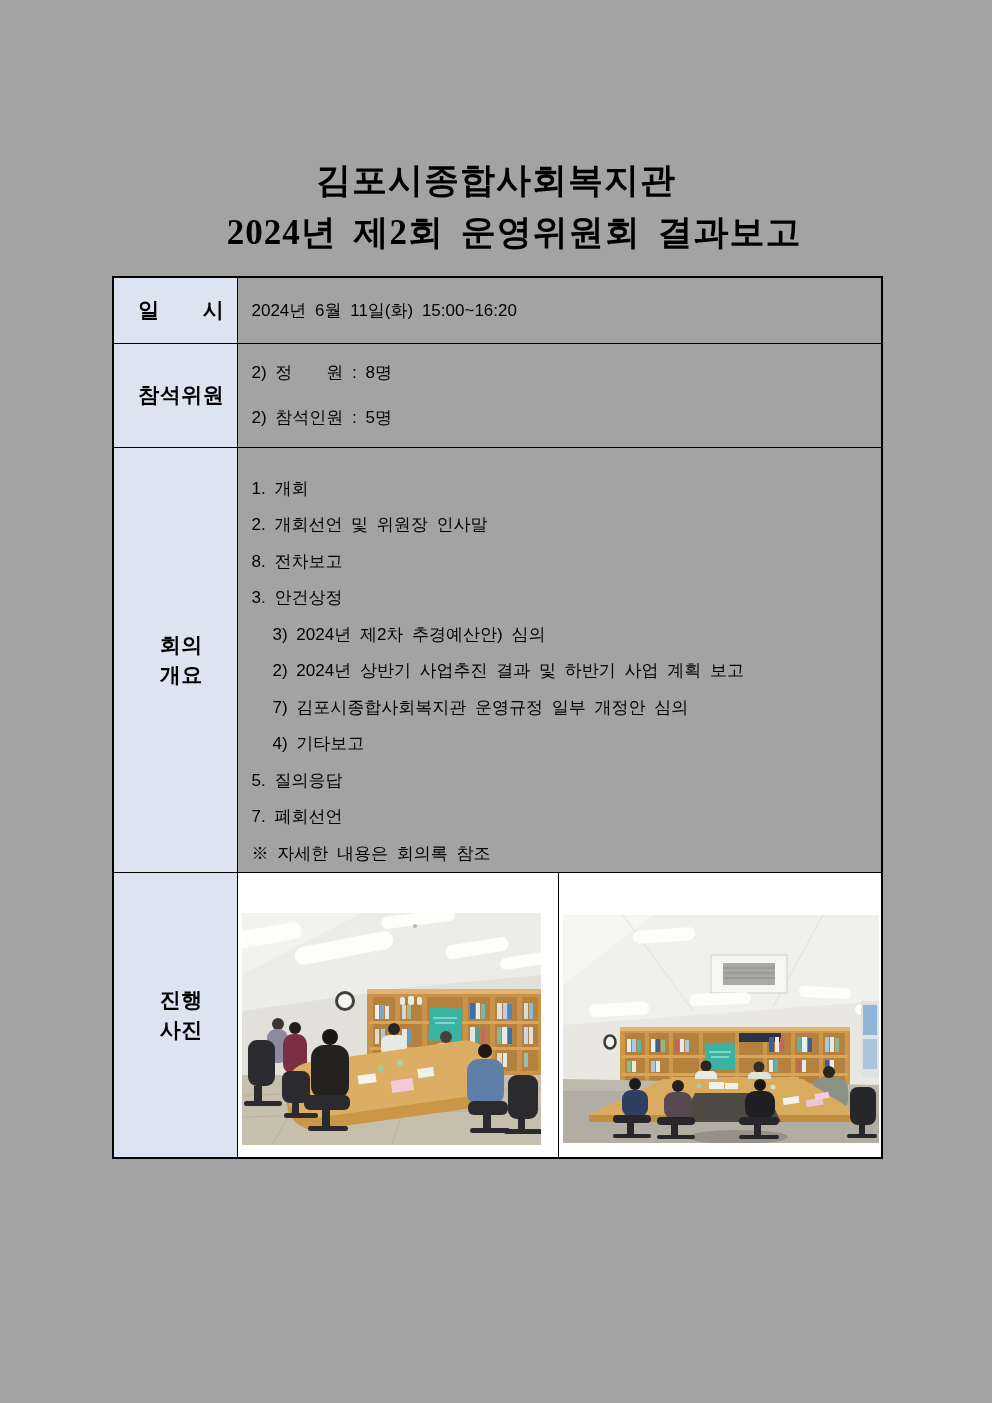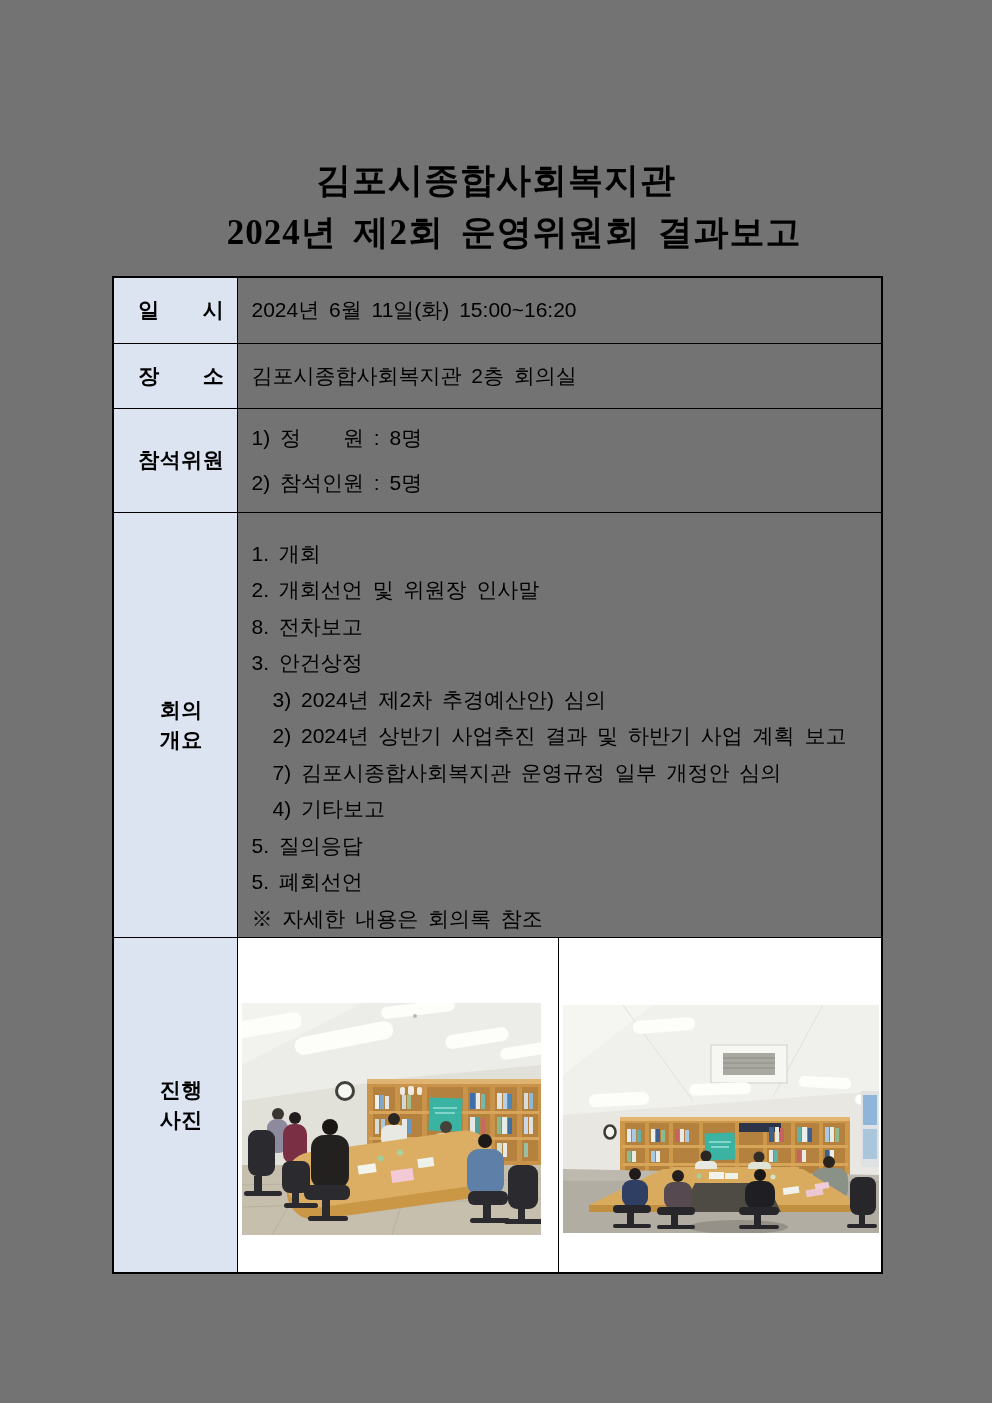--- a/index.html
+++ b/index.html
@@ -3,21 +3,21 @@
 <meta charset="utf-8">
 <style>
   * { margin: 0; padding: 0; box-sizing: border-box; }
   html, body { background: #ffffff; }
   body {
     width: 992px; height: 1403px;
     font-family: "Liberation Sans", sans-serif;
     color: #000;
     position: relative;
   }
-  .page { position: absolute; inset: 0; background: #737373; }
+  .page { position: absolute; inset: 0; background: #a3a3a3; }
 
   
   .title-block {
     position: absolute; top: 155px; left: 0; width: 992px;
     text-align: center;
     font-family: "Liberation Serif", serif;
     font-weight: bold;
     font-size: 35px;
     line-height: 52px;
     letter-spacing: 1px;
@@ -40,21 +40,21 @@
     background: #dce4f2;
     font-weight: bold;
     font-size: 21px;
     text-align: center;
     letter-spacing: 0.5px;
     line-height: 30px;
     padding-left: 12px;
   }
   td.content-cell {
     padding-left: 14px;
-    font-size: 21px;
+    font-size: 17px;
     word-spacing: 4px;
   }
   .attendee-line { line-height: 45px; }
   td.overview-cell { vertical-align: top; padding-top: 23px; }
   .ov-line { line-height: 36.5px; white-space: nowrap; }
   .ov-line.indent-1 { padding-left: 21px; }
   td.photo-cell {
     vertical-align: top;
     padding: 29px 0 0 4px;
     background: #fff;
@@ -75,51 +75,47 @@
     <colgroup>
       <col style="width:124px">
       <col style="width:321px">
       <col style="width:324px">
     </colgroup>
     <tbody>
       <tr style="height:66px">
         <th class="label-cell">일　　시</th>
         <td class="content-cell" colspan="2">2024년 6월 11일(화) 15:00~16:20</td>
       </tr>
-      <tr style="height:65px">
-        <th class="label-cell">장　　소</th>
-        <td class="content-cell" colspan="2">김포시종합사회복지관 2층 회의실</td>
-      </tr>
       <tr style="height:104px">
         <th class="label-cell">참석위원</th>
         <td class="content-cell" colspan="2">
-          <div class="attendee-line">1) 정　　원 : 8명</div>
+          <div class="attendee-line">2) 정　　원 : 8명</div>
           <div class="attendee-line">2) 참석인원 : 5명</div>
         </td>
       </tr>
       <tr style="height:421px">
         <th class="label-cell">
           <div>회의</div>
           <div>개요</div>
         </th>
         <td class="content-cell overview-cell" colspan="2">
           <div class="ov-line">1. 개회</div>
           <div class="ov-line">2. 개회선언 및 위원장 인사말</div>
           <div class="ov-line">8. 전차보고</div>
           <div class="ov-line">3. 안건상정</div>
           <div class="ov-line indent-1">3) 2024년 제2차 추경예산안) 심의</div>
           <div class="ov-line indent-1">2) 2024년 상반기 사업추진 결과 및 하반기 사업 계획 보고</div>
           <div class="ov-line indent-1">7) 김포시종합사회복지관 운영규정 일부 개정안 심의</div>
           <div class="ov-line indent-1">4) 기타보고</div>
           <div class="ov-line">5. 질의응답</div>
-          <div class="ov-line">5. 폐회선언</div>
+          <div class="ov-line">7. 폐회선언</div>
           <div class="ov-line">※ 자세한 내용은 회의록 참조</div>
         </td>
       </tr>
-      <tr style="height:335px">
+      <tr style="height:285px">
         <th class="label-cell">
           <div>진행</div>
           <div>사진</div>
         </th>
         <td class="photo-cell">
 
           <svg width="299" height="232" viewBox="0 0 299 232">
             <rect width="299" height="232" fill="#e2e1d9"></rect>
             <polygon points="0,0 299,0 299,62 160,75 0,98" fill="#ececE8"></polygon>
             <polygon points="0,0 120,0 0,62" fill="#f2f2ee"></polygon>

